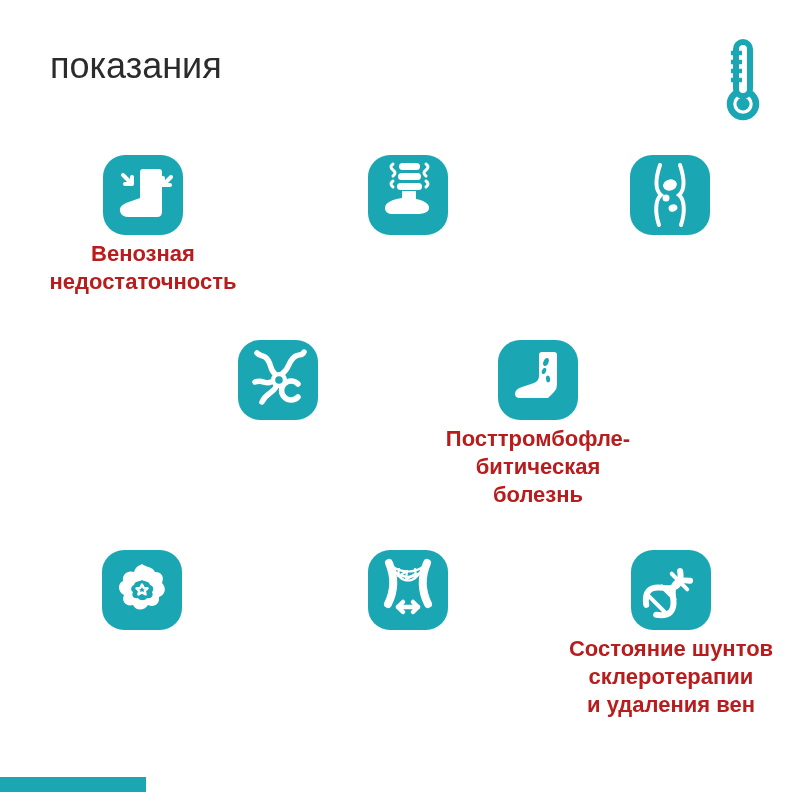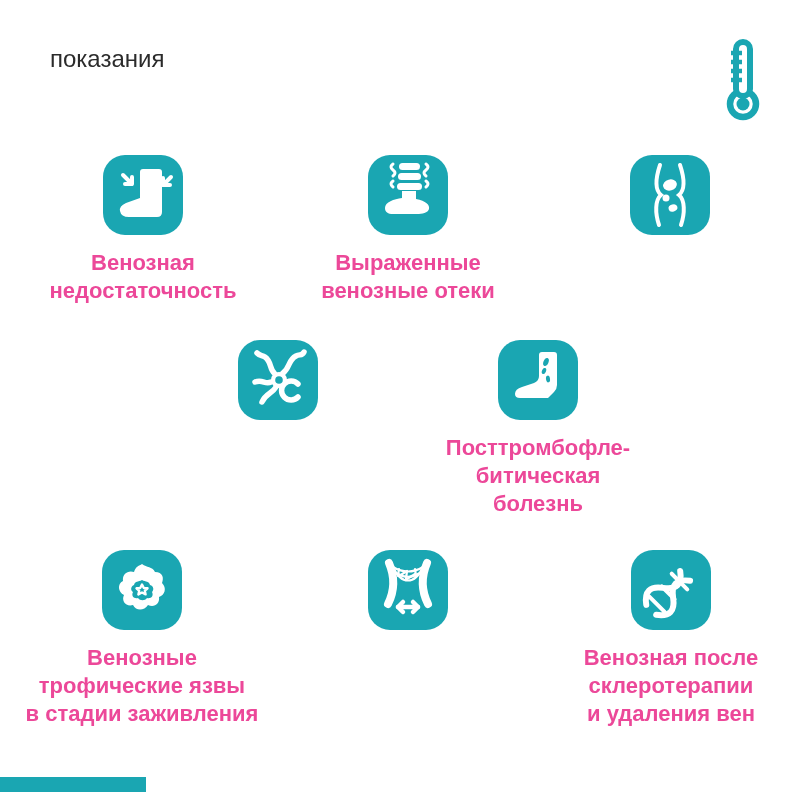--- a/index.html
+++ b/index.html
@@ -5,37 +5,37 @@
   html,body{margin:0;padding:0;}
   body{
     width:800px;height:800px;position:relative;overflow:hidden;
     background:#ffffff;
     font-family:"Liberation Sans", sans-serif;
     color:#2b2b2b;
   }
   
   .header-left{position:absolute;left:50px;top:36px;}
   .title{font-size:34px;font-weight:700;letter-spacing:1.2px;color:#222;line-height:1.1;}
-  .subtitle{font-size:24px;font-weight:400;color:#2b2b2b;margin-top:9px;}
+  .subtitle{font-size:36px;font-weight:400;color:#2b2b2b;margin-top:9px;}
   .header-right{position:absolute;right:97px;top:40px;text-align:right;}
   .pressure-value{font-size:34px;font-weight:700;color:#222;line-height:1.1;}
   .pressure-unit{font-size:27px;font-weight:400;color:#2b2b2b;margin-top:12px;}
   .thermo{position:absolute;right:36px;top:38px;width:42px;height:84px;}
   
   .cell{
     position:absolute;width:250px;display:flex;flex-direction:column;align-items:center;
   }
   .tile{
     width:80px;height:80px;border-radius:22px;background:#1aa6b2;
     display:flex;align-items:center;justify-content:center;flex:0 0 auto;
   }
   .tile svg{width:80px;height:80px;display:block;}
   .label{
-    margin-top:14px;font-size:22px;line-height:1.28;font-weight:600;
-    text-align:center;white-space:pre-line;color:#ec4899;
+    margin-top:5px;font-size:22px;line-height:1.28;font-weight:600;
+    text-align:center;white-space:pre-line;color:#b91c1c;
   }
   
   .r1c1{left:18px; top:155px;}
   .r1c2{left:283px;top:155px;}
   .r1c3{left:545px;top:155px;}
   .r2c1{left:153px;top:340px;}
   .r2c2{left:413px;top:340px;}
   .r3c1{left:17px; top:550px;}
   .r3c2{left:283px;top:550px;}
   .r3c3{left:546px;top:550px;}
@@ -90,22 +90,20 @@
         <path d="M34 36 h14 v8 c10 2 14 6 13 10 c-1 4 -7 5 -12 5 H25 c-5 0 -8 -2 -8 -6 c0 -6 9 -9 17 -10 z"></path>
       </g>
       <g stroke="#ffffff" stroke-width="3" stroke-linecap="round" fill="none">
         <path d="M25 9 q-4 3 0 6 q4 3 0 6"></path>
         <path d="M25 26 q-4 3 0 6"></path>
         <path d="M58 9 q4 3 0 6 q-4 3 0 6"></path>
         <path d="M58 26 q4 3 0 6"></path>
       </g>
     </svg>
   </div>
-  <div class="label">Выраженные
-венозные отеки</div>
 </div>
 
 <div class="cell r1c3">
   <div class="tile">
     <svg viewBox="0 0 80 80">
       <g stroke="#ffffff" stroke-width="4" stroke-linecap="round" fill="none">
         <path d="M30 10 C25 25 25 35 31 40 C25 45 25 58 29 70"></path>
         <path d="M50 10 C55 25 55 35 49 40 C55 45 55 58 51 70"></path>
       </g>
       <g fill="#ffffff">
@@ -153,23 +151,20 @@
   <div class="tile">
     <svg viewBox="0 0 80 80">
       <path fill="#ffffff" fill-rule="evenodd" d="
         M40 14 C45 18 50 16 53 22 C61 22 62 28 60 33 C65 38 63 45 57 47 C58 54 52 58 46 55
         C42 61 34 61 31 55 C24 57 19 51 22 45 C16 42 15 34 21 31 C20 24 26 20 32 22 C34 16 37 16 40 14 z
         M40 30 C44 32 47 31 48 35 C52 36 52 40 50 42 C52 46 49 49 45 48 C43 51 38 51 36 48
         C32 49 29 46 31 42 C28 40 29 36 32 35 C33 31 36 32 40 30 z"></path>
       <polygon points="40,34.5 41.8,38 45.5,38.3 42.8,40.8 43.6,44.4 40,42.5 36.4,44.4 37.2,40.8 34.5,38.3 38.2,38" fill="none" stroke="#ffffff" stroke-width="2.4" stroke-linejoin="round"></polygon>
     </svg>
   </div>
-  <div class="label">Венозные
-трофические язвы
-в стадии заживления</div>
 </div>
 
 <div class="cell r3c2">
   <div class="tile">
     <svg viewBox="0 0 80 80">
       <g stroke="#ffffff" stroke-width="8" stroke-linecap="round" fill="none">
         <path d="M21 13 C27 27 27 40 20 54"></path>
         <path d="M59 13 C53 27 53 40 60 54"></path>
       </g>
       <g stroke="#ffffff" stroke-width="2.2" stroke-linecap="round" fill="none">
@@ -200,18 +195,18 @@
           <line x1="36" y1="31" x2="36" y2="49"></line>
           <line x1="52" y1="29" x2="52" y2="51"></line>
         </g>
         <g stroke="#ffffff" stroke-width="6" stroke-linecap="round" fill="none">
           <path d="M12 33 C20 22 28 22 36 33 C44 44 52 44 60 33"></path>
           <path d="M12 47 C20 58 28 58 36 47 C44 36 52 36 60 47"></path>
         </g>
       </g>
     </svg>
   </div>
-  <div class="label">Венозная после
+  <div class="label">Состояние шунтов
 склеротерапии
 и удаления вен</div>
 </div>
 
 <div class="footer-bar"></div>
 
 </body></html>

